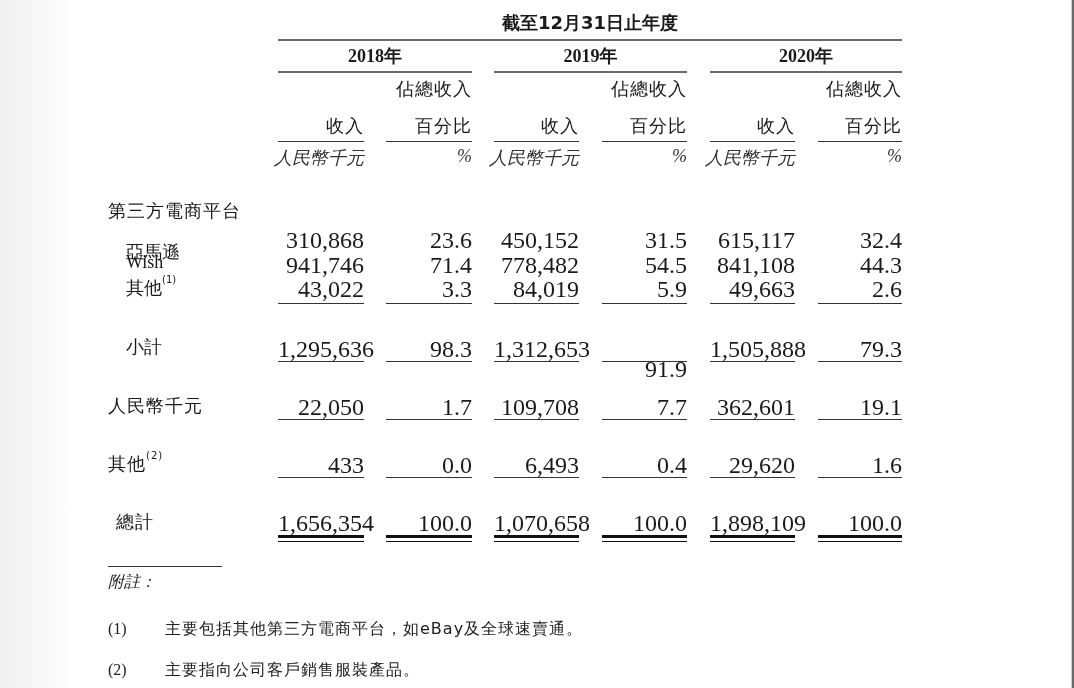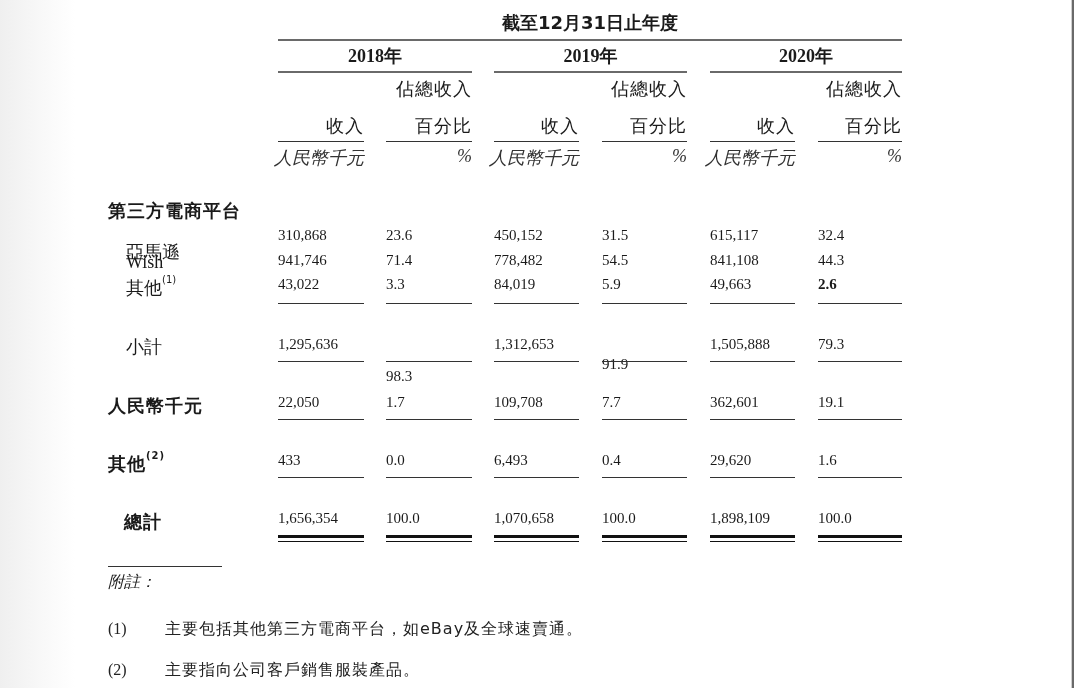--- a/index.html
+++ b/index.html
@@ -12,23 +12,23 @@
   .edge { position:absolute; top:0; right:0; width:2px; height:688px; background:#6a6a6a; }
   .edge2 { position:absolute; top:0; right:2px; width:1px; height:688px; background:#cfcfcf; }
   .abs { position:absolute; }
   .hline { position:absolute; height:1px; background:#333; }
   .hline.g { background:#6a6a6a; height:2px; }
   .cjk { font-family: "DejaVu Sans", sans-serif; }
   .title { top:11px; left:278px; width:624px; text-align:center; font-size:18px; font-weight:bold; }
   .year { font-size:18px; font-weight:bold; text-align:center; top:44px; }
   .hdr { font-size:18px; text-align:right; letter-spacing:1px; }
   .unit { font-size:18px; font-style:italic; text-align:right; color:#333; }
-  .num { position:absolute; font-size:15px; }
+  .num { position:absolute; font-size:24px; text-align:right; }
   .lbl { position:absolute; font-size:18px; }
-  .lbl.bold { font-weight:bold; letter-spacing:1px; }
+  .lbl.bold { font-weight:normal; letter-spacing:1px; }
   sup { font-size:10px; vertical-align:top; position:relative; top:-2px; }
   .dbl-thick { position:absolute; height:3px; background:#111; }
   .dbl-thin { position:absolute; height:1px; background:#111; }
   .note { position:absolute; font-size:16px; color:#222; }
   .note-ital { font-style:italic; }
 </style>
 </head>
 <body>
 
 <div class="edge"></div>
@@ -93,33 +93,33 @@
     <div class="num" style="top:252px;left:818px;width:84px;">44.3</div>
   </div>
 
   <div>
     <div class="lbl cjk" style="top:276px;left:126px;"><span>其他</span><sup>(1)</sup></div>
     <div class="num" style="top:276px;left:278px;width:86px;">43,022</div>
     <div class="num" style="top:276px;left:386px;width:86px;">3.3</div>
     <div class="num" style="top:276px;left:494px;width:85px;">84,019</div>
     <div class="num" style="top:276px;left:602px;width:85px;">5.9</div>
     <div class="num" style="top:276px;left:710px;width:85px;">49,663</div>
-    <div class="num" style="top:276px;left:818px;width:84px;font-weight:bold;">2.6</div>
+    <div class="num" style="top:276px;left:818px;width:84px;">2.6</div>
   </div>
   <div class="hline" style="top:303px;left:278px;width:86px;"></div>
   <div class="hline" style="top:303px;left:386px;width:86px;"></div>
   <div class="hline" style="top:303px;left:494px;width:85px;"></div>
   <div class="hline" style="top:303px;left:602px;width:85px;"></div>
   <div class="hline" style="top:303px;left:710px;width:85px;"></div>
   <div class="hline" style="top:303px;left:818px;width:84px;"></div>
 
   <div>
     <div class="lbl cjk" style="top:335px;left:126px;">小計</div>
     <div class="num" style="top:336px;left:278px;width:86px;">1,295,636</div>
-    <div class="num" style="top:336px;left:386px;width:86px;margin-top:32px;">98.3</div>
+    <div class="num" style="top:336px;left:386px;width:86px;">98.3</div>
     <div class="num" style="top:336px;left:494px;width:85px;">1,312,653</div>
     <div class="num" style="top:336px;left:602px;width:85px;margin-top:20px;">91.9</div>
     <div class="num" style="top:336px;left:710px;width:85px;">1,505,888</div>
     <div class="num" style="top:336px;left:818px;width:84px;">79.3</div>
   </div>
   <div class="hline" style="top:361px;left:278px;width:86px;"></div>
   <div class="hline" style="top:361px;left:386px;width:86px;"></div>
   <div class="hline" style="top:361px;left:494px;width:85px;"></div>
   <div class="hline" style="top:361px;left:602px;width:85px;"></div>
   <div class="hline" style="top:361px;left:710px;width:85px;"></div>
@@ -151,21 +151,21 @@
     <div class="num" style="top:452px;left:818px;width:84px;">1.6</div>
   </div>
   <div class="hline" style="top:477px;left:278px;width:86px;"></div>
   <div class="hline" style="top:477px;left:386px;width:86px;"></div>
   <div class="hline" style="top:477px;left:494px;width:85px;"></div>
   <div class="hline" style="top:477px;left:602px;width:85px;"></div>
   <div class="hline" style="top:477px;left:710px;width:85px;"></div>
   <div class="hline" style="top:477px;left:818px;width:84px;"></div>
 
   <div>
-    <div class="lbl bold cjk" style="top:510px;left:124px;text-align:right;">總計</div>
+    <div class="lbl bold cjk" style="top:510px;left:116px;text-align:right;">總計</div>
     <div class="num" style="top:510px;left:278px;width:86px;">1,656,354</div>
     <div class="num" style="top:510px;left:386px;width:86px;">100.0</div>
     <div class="num" style="top:510px;left:494px;width:85px;">1,070,658</div>
     <div class="num" style="top:510px;left:602px;width:85px;">100.0</div>
     <div class="num" style="top:510px;left:710px;width:85px;">1,898,109</div>
     <div class="num" style="top:510px;left:818px;width:84px;">100.0</div>
   </div>
 
   <div class="dbl-thick" style="top:535px;left:278px;width:86px;"></div>
   <div class="dbl-thin" style="top:541px;left:278px;width:86px;"></div>

